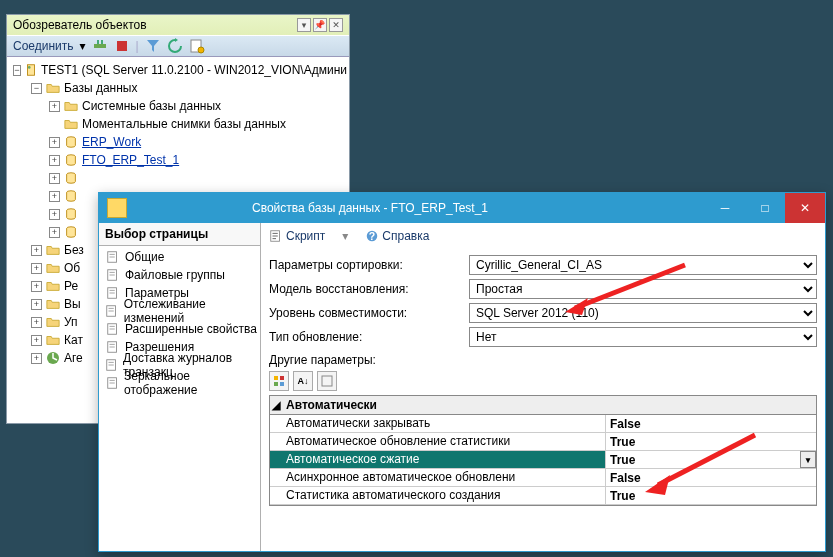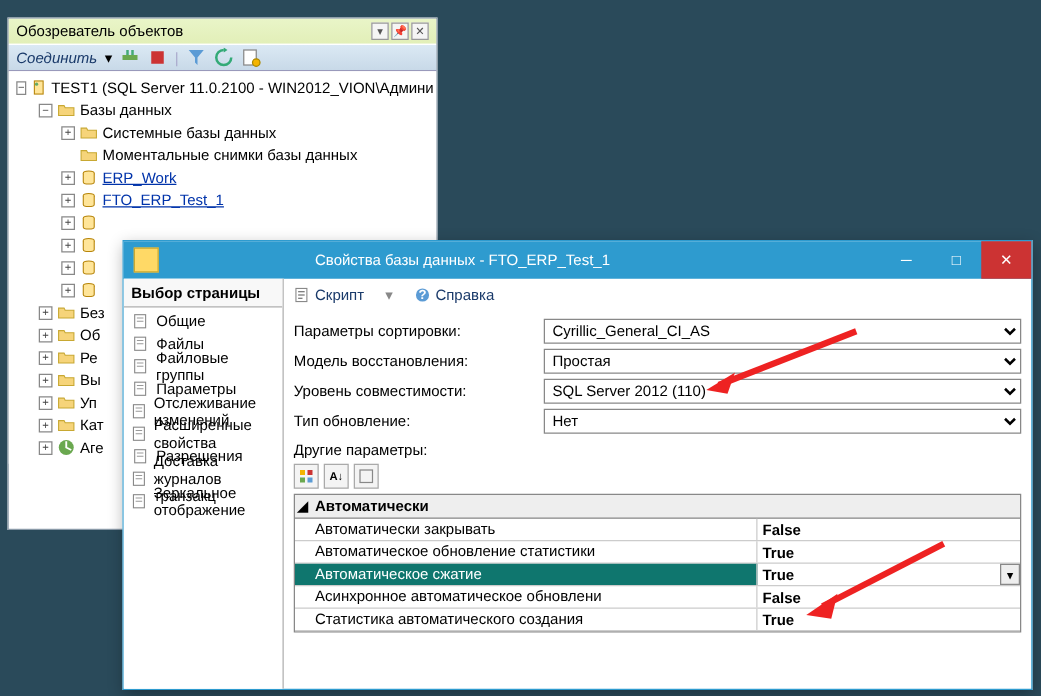--- a/index.html
+++ b/index.html
@@ -5,21 +5,21 @@
 * { box-sizing: border-box; margin: 0; padding: 0; font-family: "Segoe UI", Tahoma, sans-serif; font-size: 12px; }
 body { width: 833px; height: 557px; background: #2a4a5a; position: relative; overflow: hidden; }
 
 
 .object-explorer { position: absolute; left: 6px; top: 14px; width: 344px; height: 410px; background: #fff; border: 1px solid #8a9aa8; }
 .oe-title { background: linear-gradient(#e9f5c8, #e2efb8); padding: 3px 6px; display: flex; align-items: center; font-size: 12px; }
 .oe-title span { flex: 1; }
 .oe-title .winbtns { display: flex; gap: 2px; }
 .oe-title .winbtn { width: 14px; height: 14px; border: 1px solid #999; background: #f5f5f5; display: flex; align-items: center; justify-content: center; font-size: 9px; color: #555; cursor: pointer; }
 .oe-toolbar { background: linear-gradient(#dbe9f4, #c8d9e8); border-top: 1px solid #fff; border-bottom: 1px solid #99b; padding: 2px 6px; display: flex; align-items: center; gap: 6px; }
-.oe-toolbar .lnk { color: #1a3a6a; cursor: pointer; font-style: italic; }
+.oe-toolbar .lnk { color: #1a3a6a; cursor: pointer; }
 .oe-toolbar .tico { width: 16px; height: 16px; display: inline-flex; align-items: center; justify-content: center; cursor: pointer; }
 .tree { padding: 4px 2px; background: #fff; }
 .node { display: flex; align-items: center; height: 18px; white-space: nowrap; }
 .exp { width: 11px; height: 11px; border: 1px solid #888; background: #fff; display: inline-flex; align-items: center; justify-content: center; font-size: 9px; line-height: 1; color: #444; margin-right: 3px; cursor: pointer; }
 .ico { width: 16px; height: 16px; display: inline-flex; align-items: center; justify-content: center; margin-right: 3px; }
 .ico.server svg, .ico.folder svg, .ico.db svg { width: 14px; height: 14px; }
 .lbl { color: #000; cursor: default; }
 .lbl.link { color: #0033aa; text-decoration: underline; }
 .ind-0 { padding-left: 4px; }
 .ind-1 { padding-left: 22px; }
@@ -27,21 +27,21 @@
 
 
 .dialog { position: absolute; left: 98px; top: 192px; width: 728px; height: 360px; background: #fff; border: 1px solid #2e9bcf; box-shadow: 0 4px 12px rgba(0,0,0,0.3); }
 .dlg-caption { height: 30px; background: #2e9bcf; color: #fff; display: flex; align-items: center; font-size: 13px; }
 .dlg-caption .ico-app { width: 20px; height: 20px; margin: 0 8px; background: #ffd966; border: 1px solid #c8a832; }
 .dlg-caption .title-text { flex: 1; text-align: center; padding-right: 100px; }
 .dlg-caption .btns { display: flex; }
 .dlg-caption .cbtn { width: 40px; height: 30px; display: flex; align-items: center; justify-content: center; color: #fff; cursor: pointer; }
 .dlg-caption .cbtn.close { background: #cc3333; }
 .dlg-body { display: flex; height: calc(100% - 30px); }
-.dlg-left { width: 128px; border-right: 1px solid #b0b0b0; background: #fff; overflow: hidden; }
+.dlg-left { width: 162px; border-right: 1px solid #b0b0b0; background: #fff; overflow: hidden; }
 .dlg-left-title { font-weight: bold; padding: 4px 6px; border-bottom: 1px solid #b0b0b0; background: #f8f8f8; }
 .dlg-pages { padding: 2px; }
 .dlg-page { display: flex; align-items: center; height: 18px; padding-left: 4px; cursor: pointer; }
 .dlg-page .pico { width: 16px; height: 16px; margin-right: 4px; display: inline-flex; align-items: center; justify-content: center; }
 .dlg-right { flex: 1; padding: 4px 8px; overflow: hidden; }
 .dlg-toolbar { display: flex; align-items: center; gap: 17px; padding: 2px 0 8px 0; border-bottom: 0; }
 .dlg-toolbar .tbtn { display: inline-flex; align-items: center; gap: 3px; cursor: pointer; color: #1a3a6a; }
 .dlg-toolbar .sep { color: #888; }
 .form-row { display: flex; align-items: center; margin: 4px 0; }
 .form-row .flabel { width: 200px; }
@@ -294,29 +294,20 @@
             </span>
             <span>Общие</span>
           </div>
           <div class="dlg-page">
             <span class="pico">
               <svg width="14" height="14" viewBox="0 0 16 16">
                 <rect x="2" y="2" width="10" height="12" fill="#fff" stroke="#888"></rect>
                 <path d="M4 5 L10 5 M4 8 L10 8" stroke="#999"></path>
               </svg>
             </span>
-            <span>Файлы</span>
-          </div>
-          <div class="dlg-page">
-            <span class="pico">
-              <svg width="14" height="14" viewBox="0 0 16 16">
-                <rect x="2" y="2" width="10" height="12" fill="#fff" stroke="#888"></rect>
-                <path d="M4 5 L10 5 M4 8 L10 8" stroke="#999"></path>
-              </svg>
-            </span>
             <span>Файловые группы</span>
           </div>
           <div class="dlg-page">
             <span class="pico">
               <svg width="14" height="14" viewBox="0 0 16 16">
                 <rect x="2" y="2" width="10" height="12" fill="#fff" stroke="#888"></rect>
                 <path d="M4 5 L10 5 M4 8 L10 8" stroke="#999"></path>
               </svg>
             </span>
             <span>Параметры</span>

